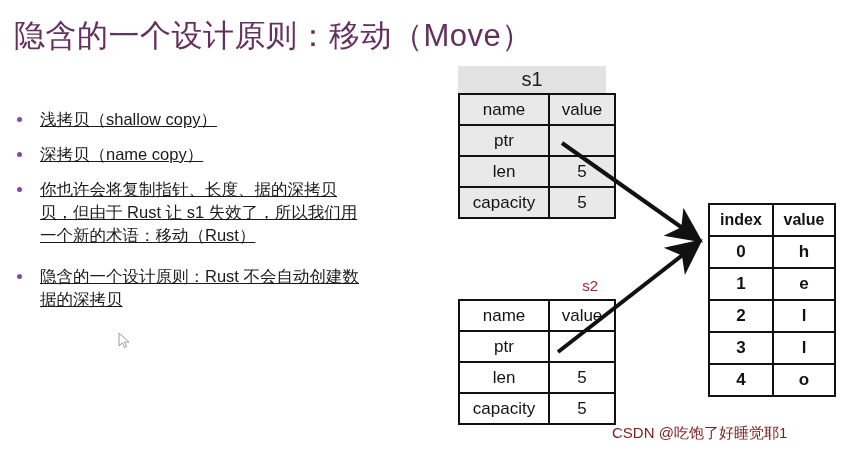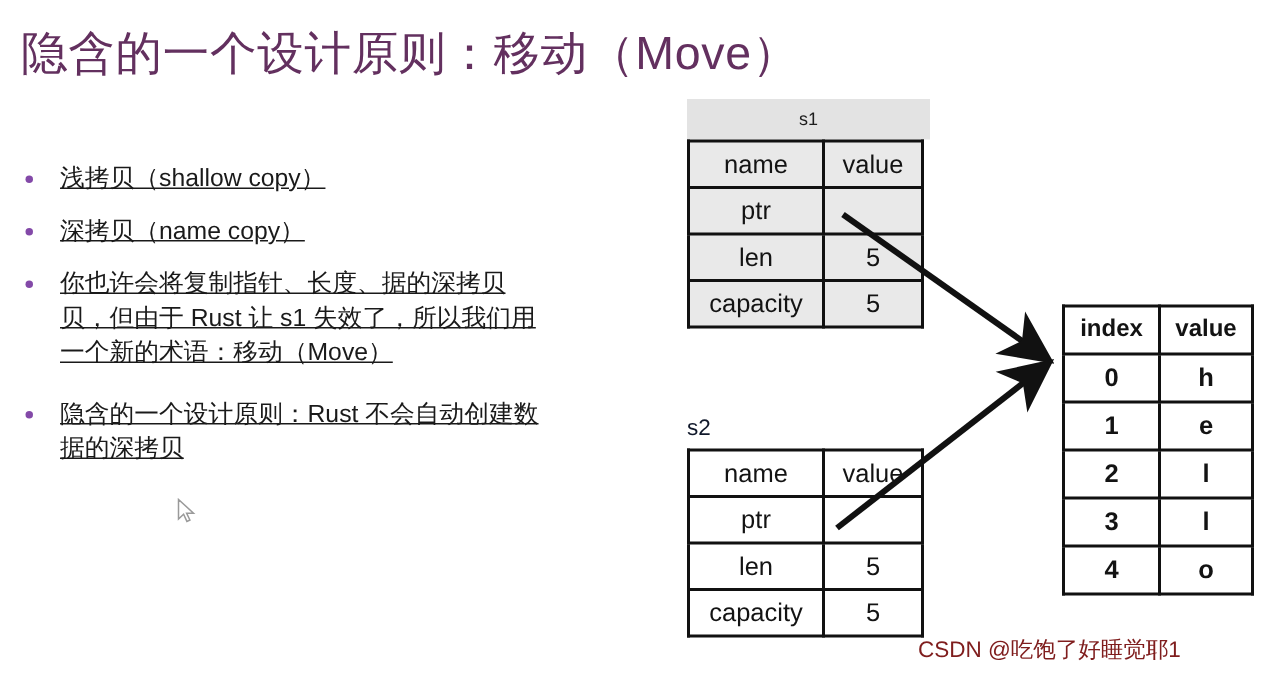--- a/index.html
+++ b/index.html
@@ -69,42 +69,42 @@
     height: 29px;
     padding: 0 2px;
     font-family: "Liberation Sans", sans-serif;
   }
 
   
   #s1-band {
     position: absolute;
     left: 458px;
     top: 66px;
-    width: 162px;
+    width: 148px;
     height: 27px;
     background: #e3e3e3;
     color: #1d1d1d;
-    font-size: 12px;
+    font-size: 20px;
     line-height: 27px;
     text-align: center;
   }
   #s1-table { left: 458px; top: 93px; width: 144px; }
   #s1-table td { background: #e9e9e9; }
   #s1-table .col-a { width: 84px; }
   #s1-table .col-b { width: 60px; }
 
   
   #s2-label {
     position: absolute;
     left: 458px;
     top: 277px;
     width: 140px;
-    text-align: left;
+    text-align: right;
     font-size: 15px;
-    color: #0f172a;
+    color: #b91c1c;
   }
   #s2-table { left: 458px; top: 299px; width: 144px; }
   #s2-table td { background: #ffffff; }
   #s2-table .col-a { width: 84px; }
   #s2-table .col-b { width: 60px; }
 
   
   #heap-table { left: 708px; top: 203px; width: 114px; font-weight: bold; }
   #heap-table td { background: #ffffff; height: 30px; }
   #heap-table .col-a { width: 58px; }
@@ -156,21 +156,21 @@
 
     <div class="bullet-row">
       <span class="bullet-dot"></span>
       <span class="bullet-line">深拷贝（name copy）</span>
     </div>
 
     <div class="bullet-row tight">
       <span class="bullet-dot"></span>
       <span class="bullet-line">你也许会将复制指针、长度、据的深拷贝</span>
       <span class="bullet-line">贝，但由于 Rust 让 s1 失效了，所以我们用</span>
-      <span class="bullet-line">一个新的术语：移动（Move）</span>
+      <span class="bullet-line">一个新的术语：移动（Rust）</span>
     </div>
 
     <div class="bullet-row">
       <span class="bullet-dot"></span>
       <span class="bullet-line">隐含的一个设计原则：Rust 不会自动创建数</span>
       <span class="bullet-line">据的深拷贝</span>
     </div>
 
   </div>
 

